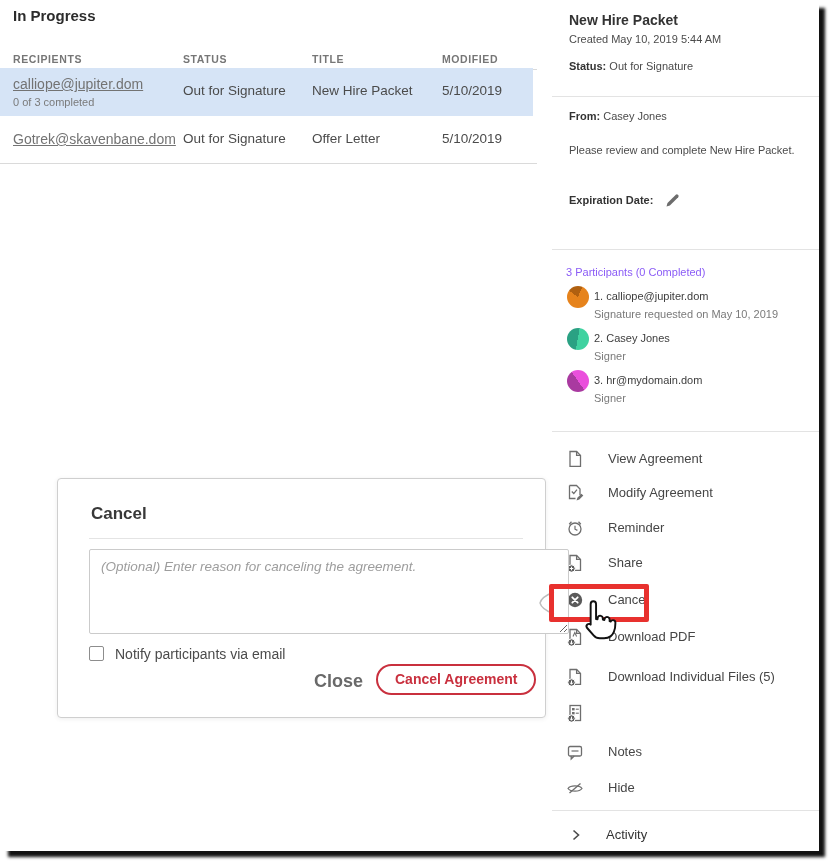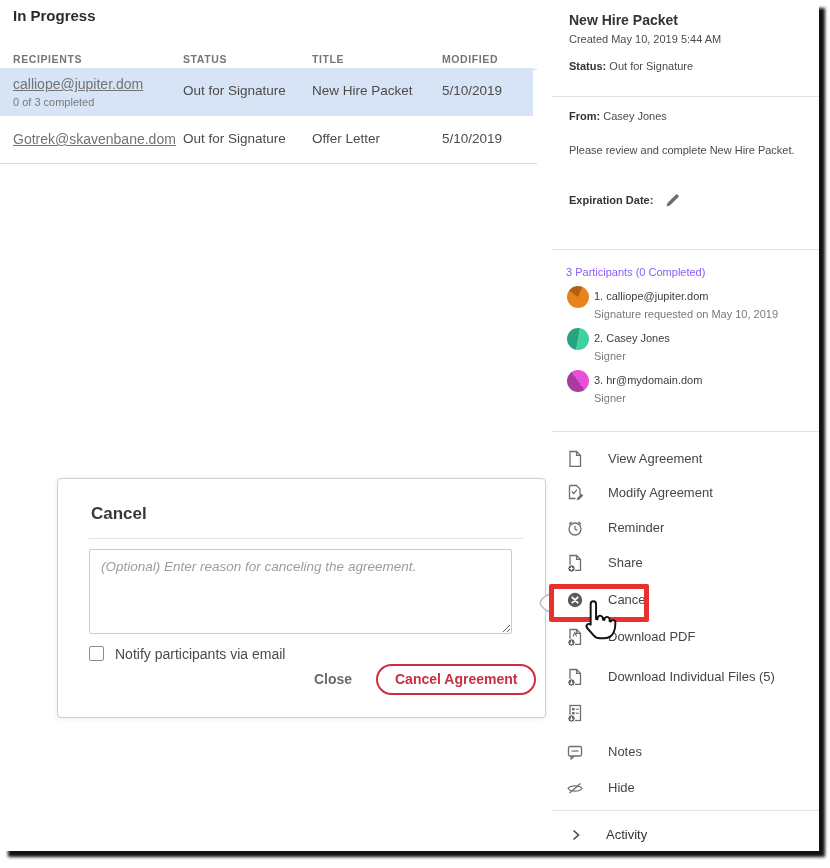--- a/index.html
+++ b/index.html
@@ -38,29 +38,29 @@
   #cancel-highlight { left:549px; top:584px; width:100px; height:38px;
     border:5px solid #e8312e; border-radius:2px; z-index:7; pointer-events:none; }
   #hand-cursor { left:578px; top:599px; z-index:8; pointer-events:none; }
   #rail-tab { left:536px; top:590px; z-index:6; }
 
   
   .dialog { left:57px; top:478px; width:489px; height:240px; background:#fff;
     border:1px solid #cfcfcf; border-radius:4px; box-shadow:0 1px 5px rgba(0,0,0,.07); z-index:5; }
   .dialog .d-title { position:absolute; left:33px; top:25px; font-size:17px; font-weight:700; color:#383838; }
   .dialog .d-hr { position:absolute; left:31px; top:59px; width:434px; border-top:1px solid #e4e4e4; }
-  .dialog textarea { position:absolute; left:31px; top:70px; width:423px; height:85px;
+  .dialog textarea { position:absolute; left:31px; top:70px; width:480px; height:85px;
     border:1px solid #cbcbcb; border-radius:2px; font-family:inherit; font-size:13.5px;
     color:#4b4b4b; padding:9px 11px; resize:both; outline:none; }
   .dialog textarea::placeholder { font-style:italic; color:#9d9d9d; }
   .checkbox { position:absolute; left:31px; top:167px; width:15px; height:15px;
     border:1px solid #8d8d8d; border-radius:2px; background:#fff; cursor:pointer; }
   .cb-label { position:absolute; left:57px; top:167px; font-size:14px; color:#4b4b4b; }
   .btn-close { position:absolute; left:246px; top:186px; background:none; border:none;
-    font-family:inherit; font-size:14px; font-weight:700; color:#696969; cursor:pointer; padding:6px 10px; }
+    font-family:inherit; font-size:18px; font-weight:700; color:#696969; cursor:pointer; padding:6px 10px; }
   .btn-confirm { position:absolute; left:318px; top:185px; height:31px; line-height:27px;
     background:#fff; border:2px solid #c9303e; border-radius:16px; padding:0 17px;
     font-family:inherit; font-size:14px; font-weight:700; color:#c9303e; cursor:pointer; }
 
   svg.icn { display:block; }
 </style>
 </head>
 <body>
 
 <div id="screen">

